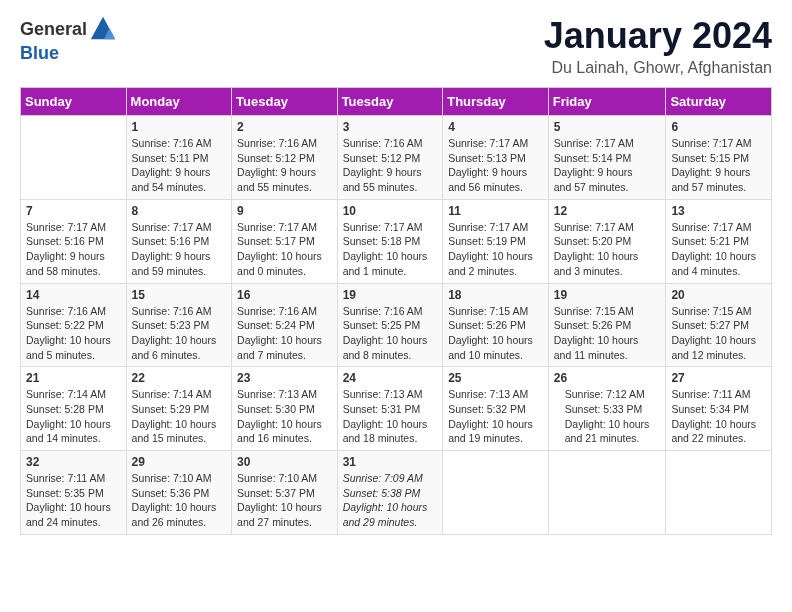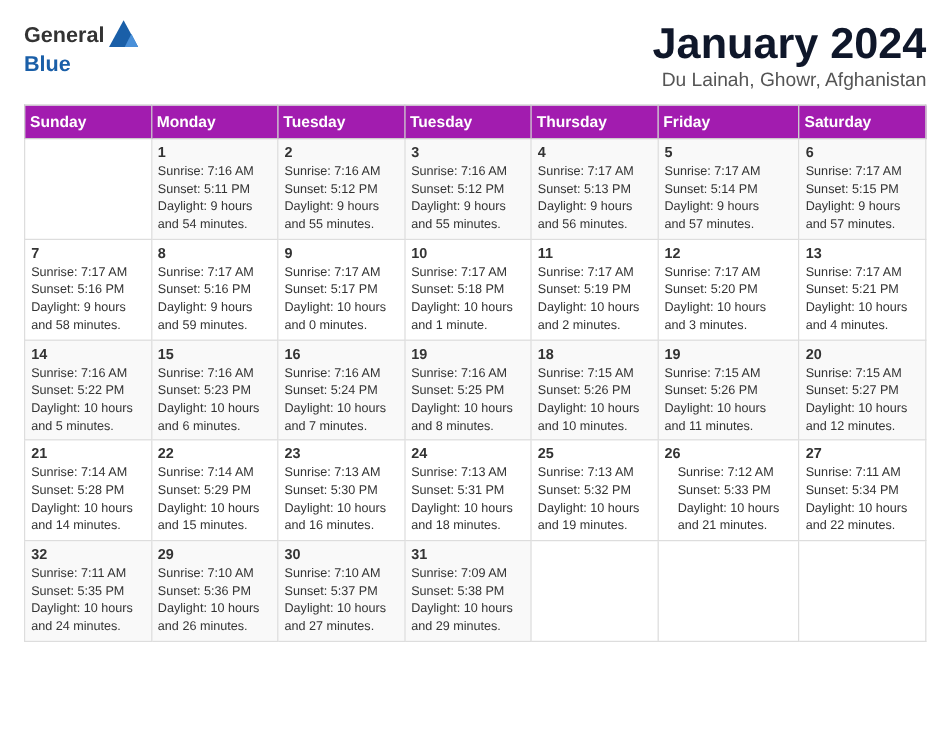--- a/index.html
+++ b/index.html
@@ -276,21 +276,21 @@
           </td>
           <td>
             <span class="day-num">30</span>
             <div class="day-info" style="white-space: pre-line;">Sunrise: 7:10 AM
 Sunset: 5:37 PM
 Daylight: 10 hours
 and 27 minutes.</div>
           </td>
           <td>
             <span class="day-num">31</span>
-            <div class="day-info" style="white-space: pre-line;">Sunrise: 7:09 AM
+            <div class="day-info" style="white-space: pre-line; font-style: italic;">Sunrise: 7:09 AM
 Sunset: 5:38 PM
 Daylight: 10 hours
 and 29 minutes.</div>
           </td>
           <td class="empty-cell"></td>
           <td class="empty-cell"></td>
           <td class="empty-cell"></td>
         </tr>
       </tbody>
   </table>

